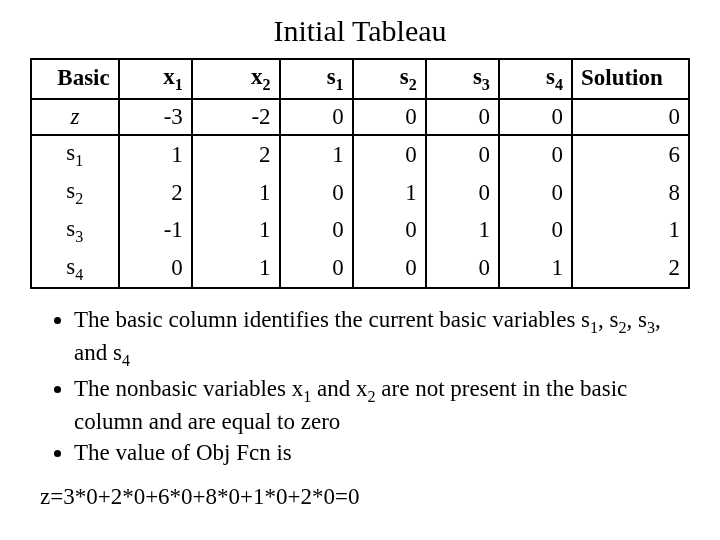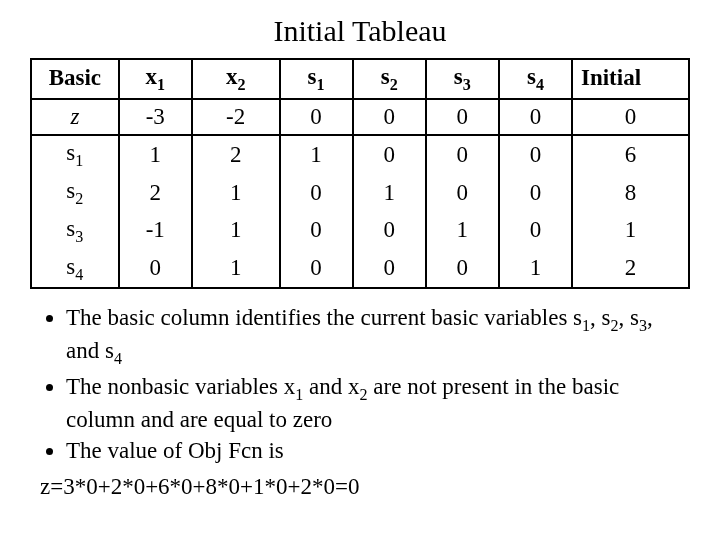--- a/index.html
+++ b/index.html
@@ -21,38 +21,38 @@
   }
   table {
     border-collapse: collapse;
     width: 100%;
     margin-bottom: 14px;
   }
   th, td {
     border-left: 2px solid #000;
     border-right: 2px solid #000;
     padding: 3px 8px;
-    text-align: center;
+    text-align: right;
     font-weight: normal;
     font-size: 23px;
     line-height: 1.25;
   }
   thead th {
     font-weight: bold;
     border-top: 2px solid #000;
     border-bottom: 2px solid #000;
   }
   thead th.solution { text-align: left; }
   tbody tr:first-child td { border-bottom: 2px solid #000; }
   tbody tr:last-child td { border-bottom: 2px solid #000; }
   td.basic { text-align: center; }
   td.basic.zrow { font-style: italic; }
   sub { font-size: 0.7em; }
   ul {
-    margin: 8px;
+    margin: 16px;
     padding-left: 28px;
   }
   li {
     font-size: 23px;
     line-height: 1.28;
     margin-bottom: 2px;
   }
   .formula {
     margin-left: 10px;
     font-size: 23px;
@@ -76,21 +76,21 @@
   </colgroup>
   <thead>
     <tr>
       <th>Basic</th>
       <th><span>x</span><sub>1</sub></th>
       <th><span>x</span><sub>2</sub></th>
       <th><span>s</span><sub>1</sub></th>
       <th><span>s</span><sub>2</sub></th>
       <th><span>s</span><sub>3</sub></th>
       <th><span>s</span><sub>4</sub></th>
-      <th class="solution">Initial</th>
+      <th class="solution">Solution</th>
     </tr>
   </thead>
   <tbody>
     <tr>
       <td class="basic zrow">z</td>
       <td>-3</td>
       <td>-2</td>
       <td>0</td>
       <td>0</td>
       <td>0</td>

